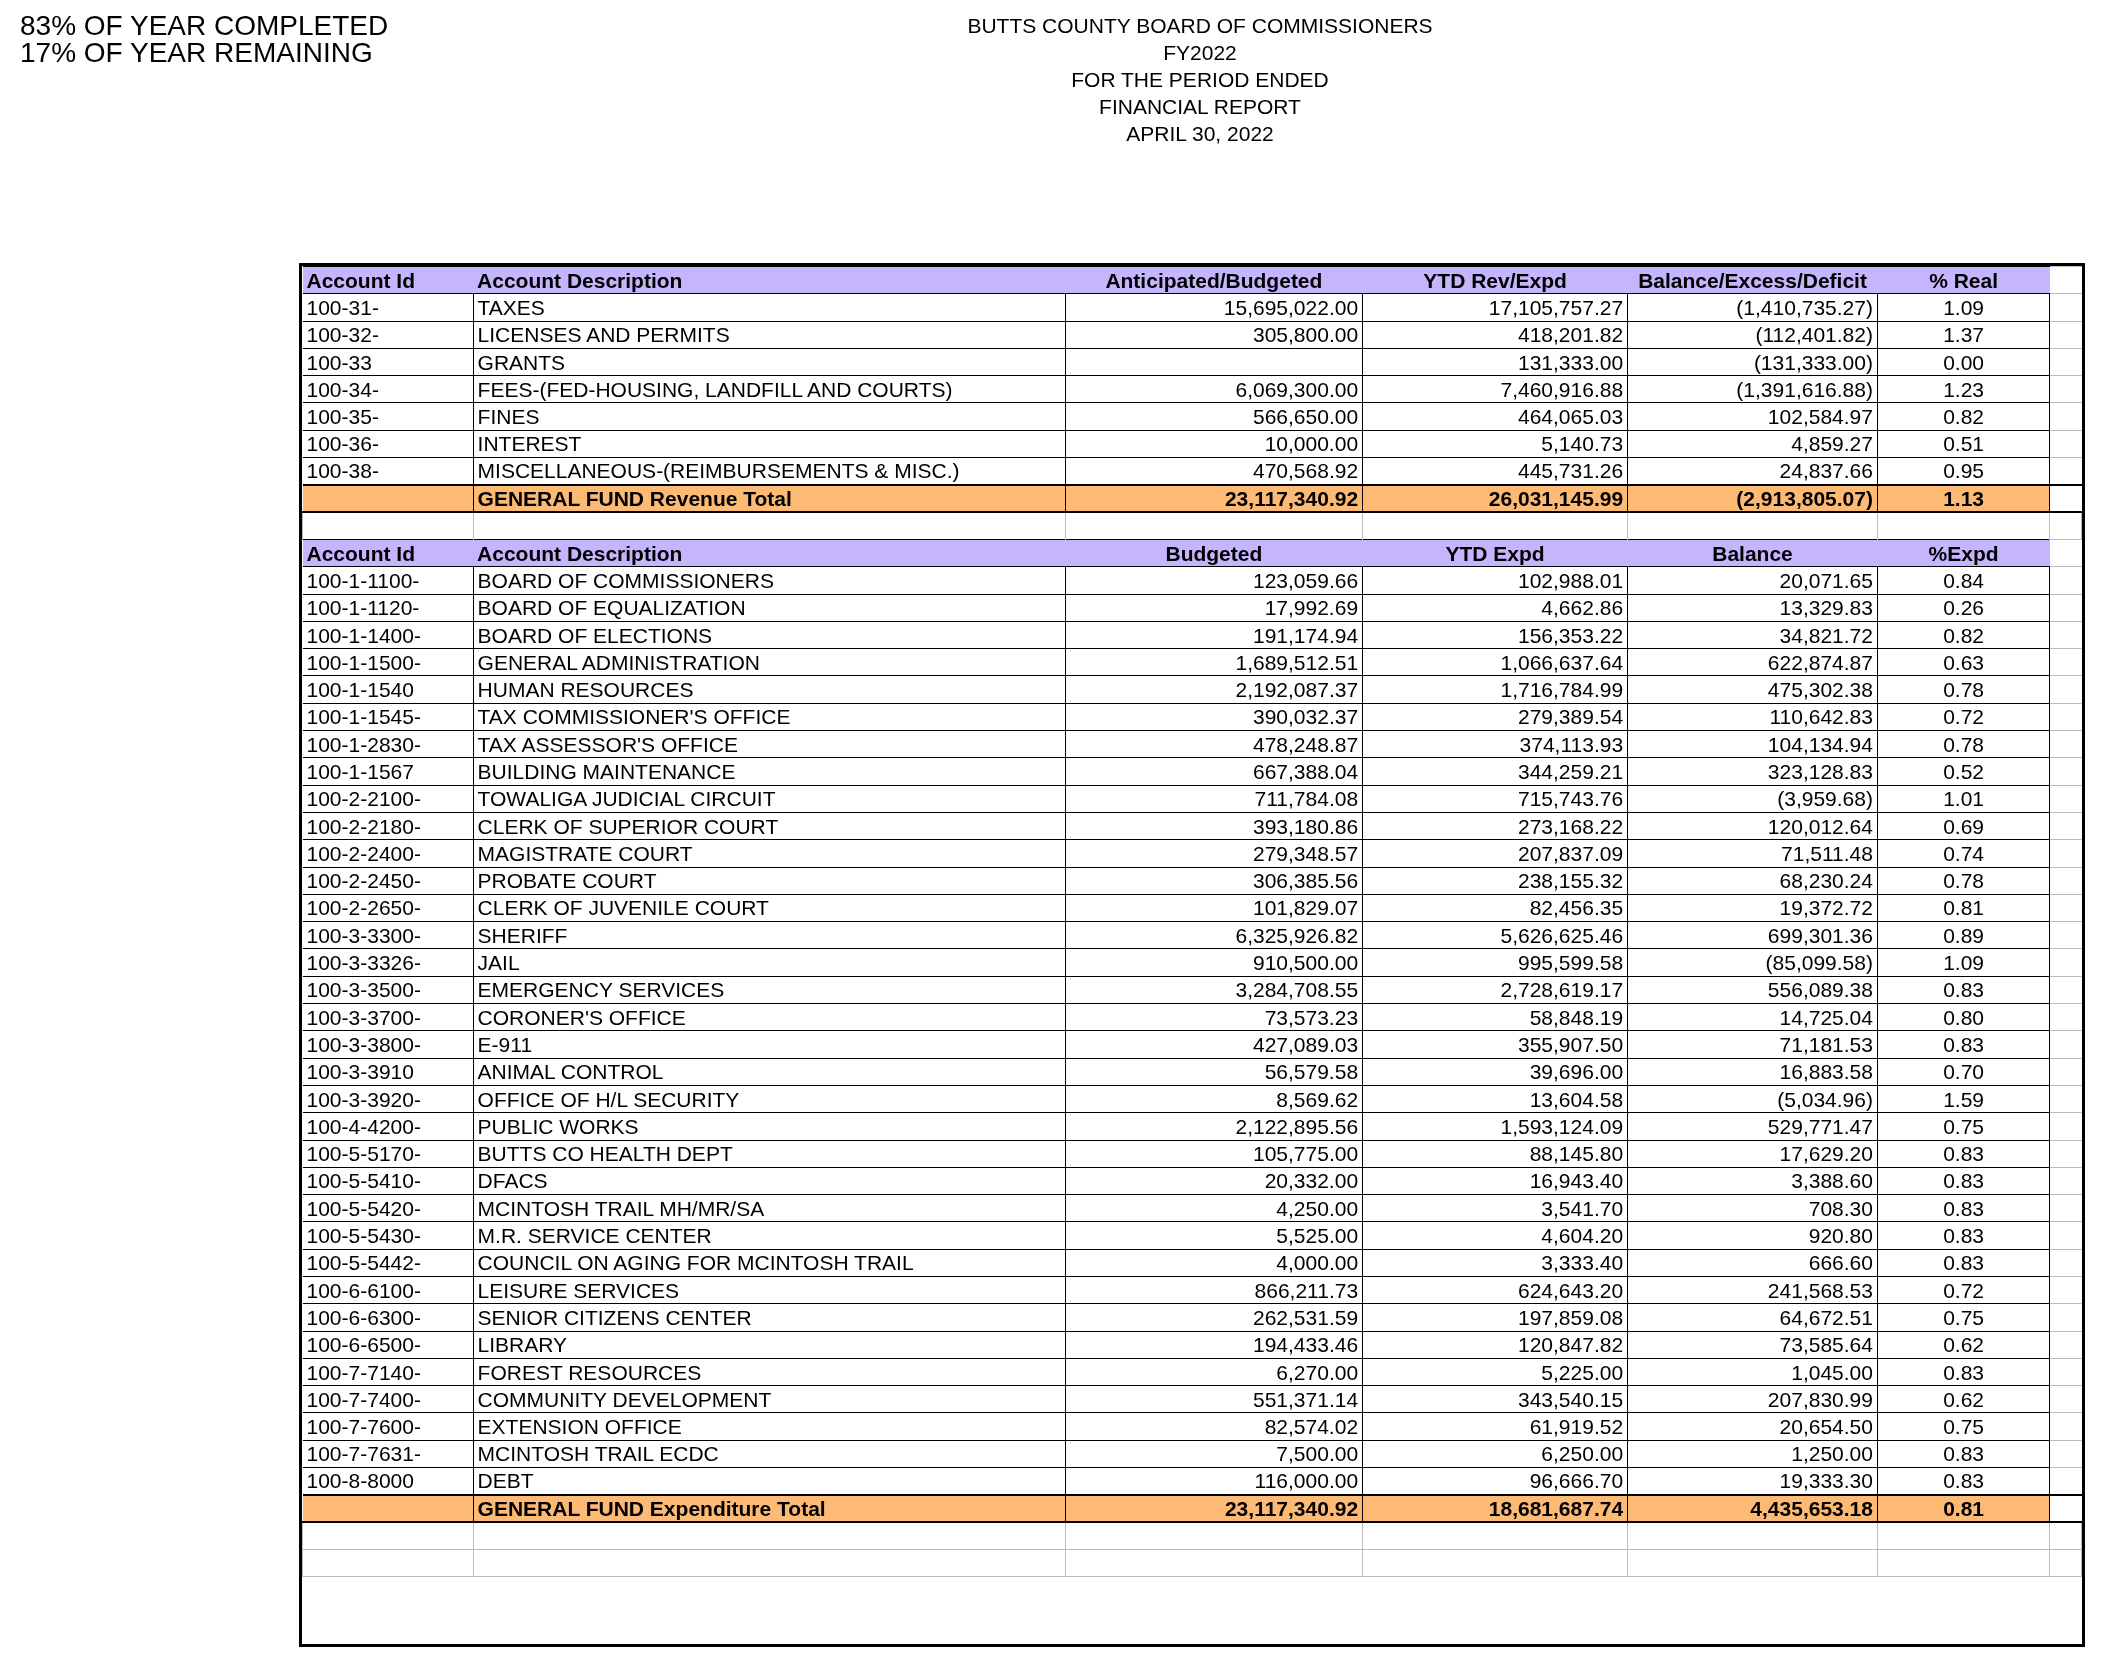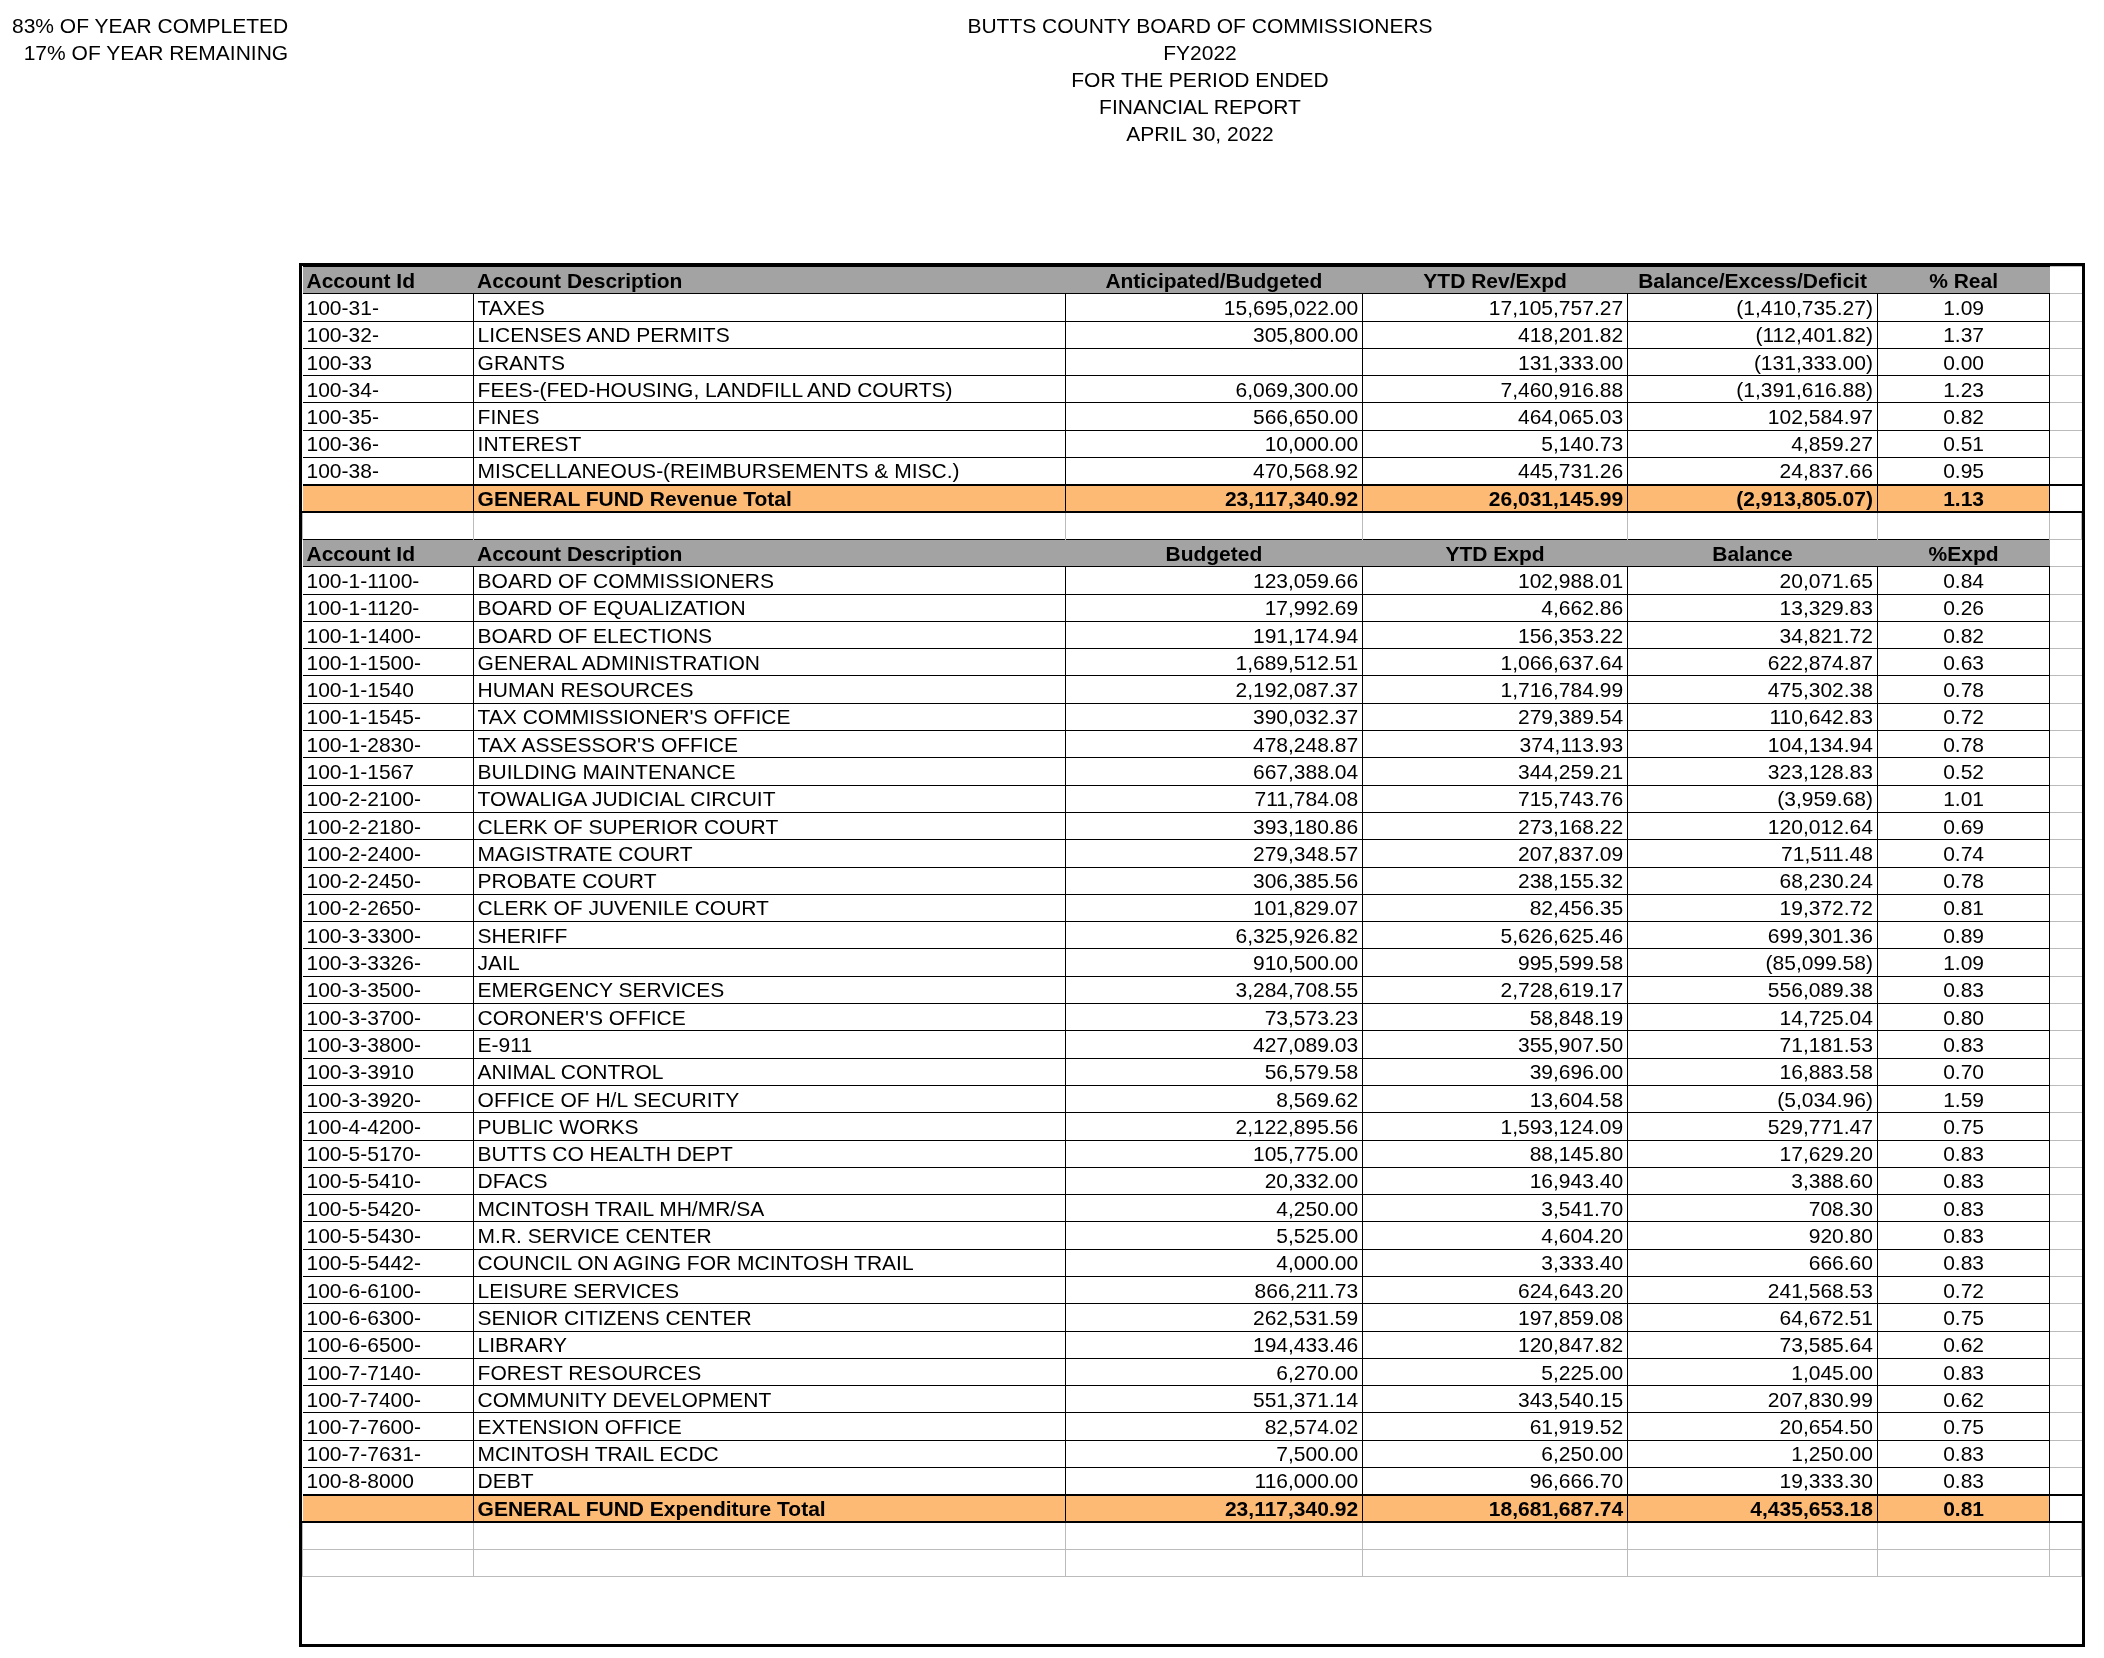--- a/index.html
+++ b/index.html
@@ -1,27 +1,27 @@
 <!DOCTYPE html>
 <html><head>
 <meta charset="utf-8">
 <style>
   html, body { margin:0; padding:0; background:#ffffff; }
   body { width:2104px; height:1658px; position:relative; overflow:hidden;
          font-family:"Liberation Sans", sans-serif; color:#000; }
-  .hdr-left { position:absolute; left:12px; top:12px; font-size:21px; line-height:27px;text-align:right; }
+  .hdr-left { position:absolute; left:20px; top:12px; font-size:28px; line-height:27px; }
   .hdr-center { position:absolute; left:870px; width:660px; top:12px; text-align:center; font-size:21px; line-height:27px; }
   .sheet { position:absolute; left:299px; top:263px; width:1786px; height:1384px;
            border:3px solid #000; box-sizing:border-box; }
   table { border-collapse:collapse; table-layout:fixed; position:absolute; left:0; top:0; }
   td { height:27.3px; padding:0 4px; font-size:21px; line-height:21px; white-space:nowrap;
        overflow:hidden; box-sizing:border-box; border:1px solid #000; }
   td.num { text-align:right; }
   td.ctr { text-align:center; }
-  tr.head td { background:#a3a3a3; font-weight:bold; border-left:none; border-right:none; }
+  tr.head td { background:#c4b5fd; font-weight:bold; border-left:none; border-right:none; }
   tr.head td.ctr { text-align:center; }
   tr.total td { background:#fdba74; font-weight:bold; border-top:2px solid #000; border-bottom:2px solid #000; }
   tr.gap td { border-top:1px solid #000; border-bottom:none; border-left:1px solid #bbb; border-right:1px solid #bbb; }
   tr.blank td { border-left:1px solid #bbb; border-right:1px solid #bbb; border-top:1px solid #bbb; border-bottom:1px solid #bbb; }
   td.id { border-left:none; }
   td.extra { border-left:1px solid #000; border-right:none; border-top:1px solid #bbb; border-bottom:1px solid #bbb; background:#fff !important; }
 </style>
 </head>
 <body>
 

